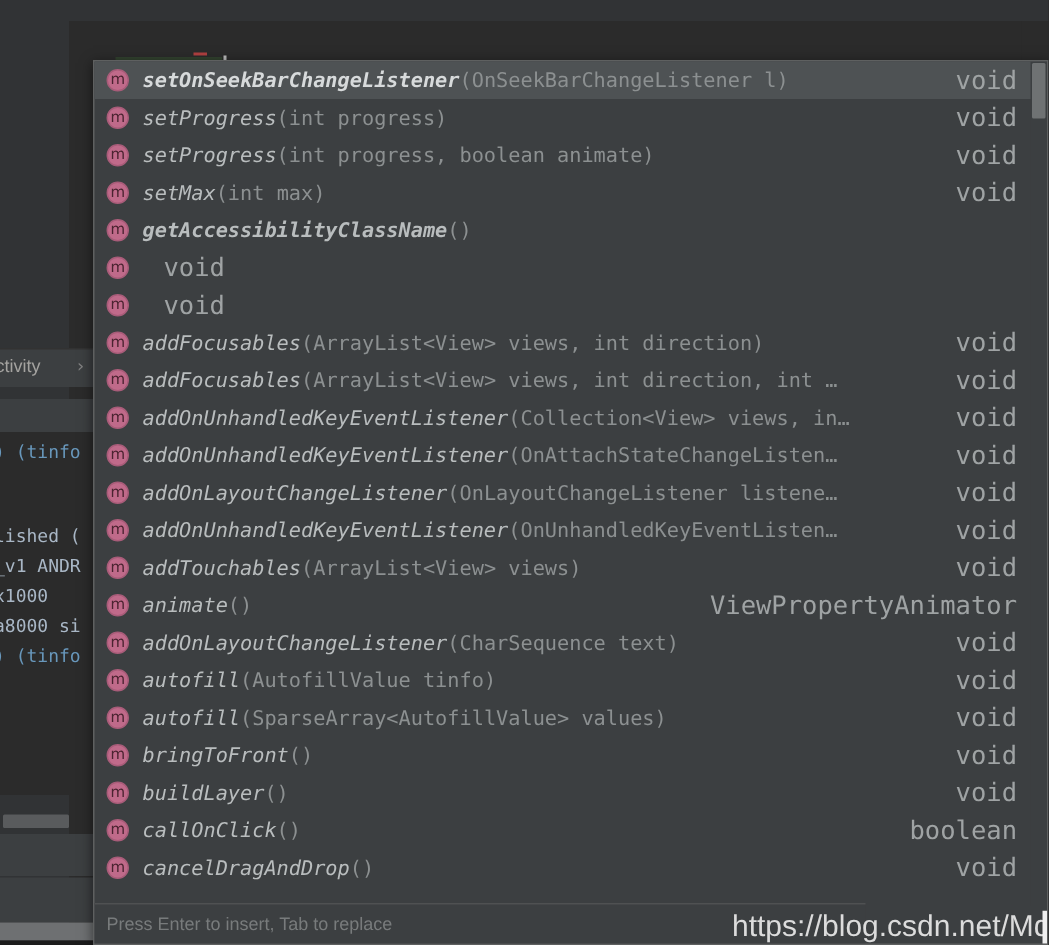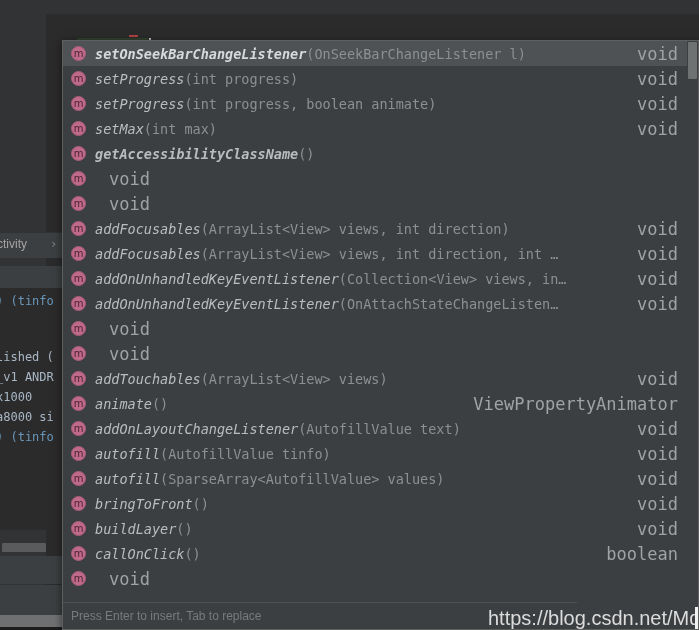--- a/index.html
+++ b/index.html
@@ -261,39 +261,41 @@
           <span class="sig"><span class="name">addOnUnhandledKeyEventListener</span><span class="params">(Collection&lt;View&gt; views, in…</span></span>
           <span class="ret">void</span>
         </div>
         <div class="row">
           <span class="micon">m</span>
           <span class="sig"><span class="name">addOnUnhandledKeyEventListener</span><span class="params">(OnAttachStateChangeListen…</span></span>
           <span class="ret">void</span>
         </div>
         <div class="row">
           <span class="micon">m</span>
-          <span class="ret">void</span>
-        </div>
-        <div class="row">
-          <span class="micon">m</span>
+          <span class="sig"><span class="name">addOnLayoutChangeListener</span><span class="params">(OnLayoutChangeListener listene…</span></span>
+          <span class="ret">void</span>
+        </div>
+        <div class="row">
+          <span class="micon">m</span>
+          <span class="sig"><span class="name">addOnUnhandledKeyEventListener</span><span class="params">(OnUnhandledKeyEventListen…</span></span>
           <span class="ret">void</span>
         </div>
         <div class="row">
           <span class="micon">m</span>
           <span class="sig"><span class="name">addTouchables</span><span class="params">(ArrayList&lt;View&gt; views)</span></span>
           <span class="ret">void</span>
         </div>
         <div class="row">
           <span class="micon">m</span>
           <span class="sig"><span class="name">animate</span><span class="params">()</span></span>
           <span class="ret">ViewPropertyAnimator</span>
         </div>
         <div class="row">
           <span class="micon">m</span>
-          <span class="sig"><span class="name">addOnLayoutChangeListener</span><span class="params">(AutofillValue text)</span></span>
+          <span class="sig"><span class="name">addOnLayoutChangeListener</span><span class="params">(CharSequence text)</span></span>
           <span class="ret">void</span>
         </div>
         <div class="row">
           <span class="micon">m</span>
           <span class="sig"><span class="name">autofill</span><span class="params">(AutofillValue tinfo)</span></span>
           <span class="ret">void</span>
         </div>
         <div class="row">
           <span class="micon">m</span>
           <span class="sig"><span class="name">autofill</span><span class="params">(SparseArray&lt;AutofillValue&gt; values)</span></span>
@@ -309,20 +311,21 @@
           <span class="sig"><span class="name">buildLayer</span><span class="params">()</span></span>
           <span class="ret">void</span>
         </div>
         <div class="row">
           <span class="micon">m</span>
           <span class="sig"><span class="name">callOnClick</span><span class="params">()</span></span>
           <span class="ret">boolean</span>
         </div>
         <div class="row">
           <span class="micon">m</span>
+          <span class="sig"><span class="name">cancelDragAndDrop</span><span class="params">()</span></span>
           <span class="ret">void</span>
         </div>
       </div>
 
     <div class="row-peek">
       <div class="peek-icon"></div>
     </div>
 
     <div class="sb-track">
       <div class="sb-thumb"></div>

